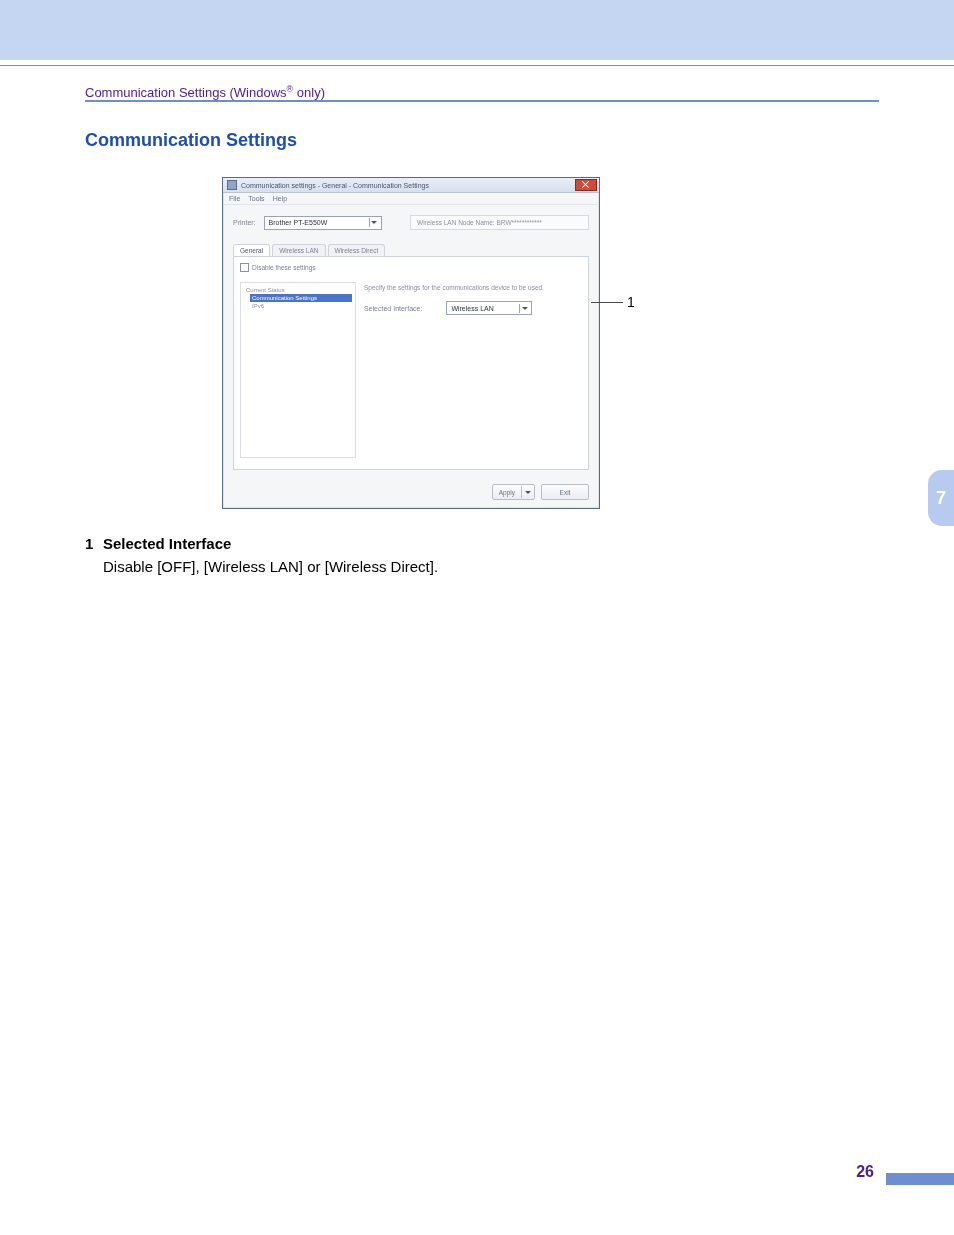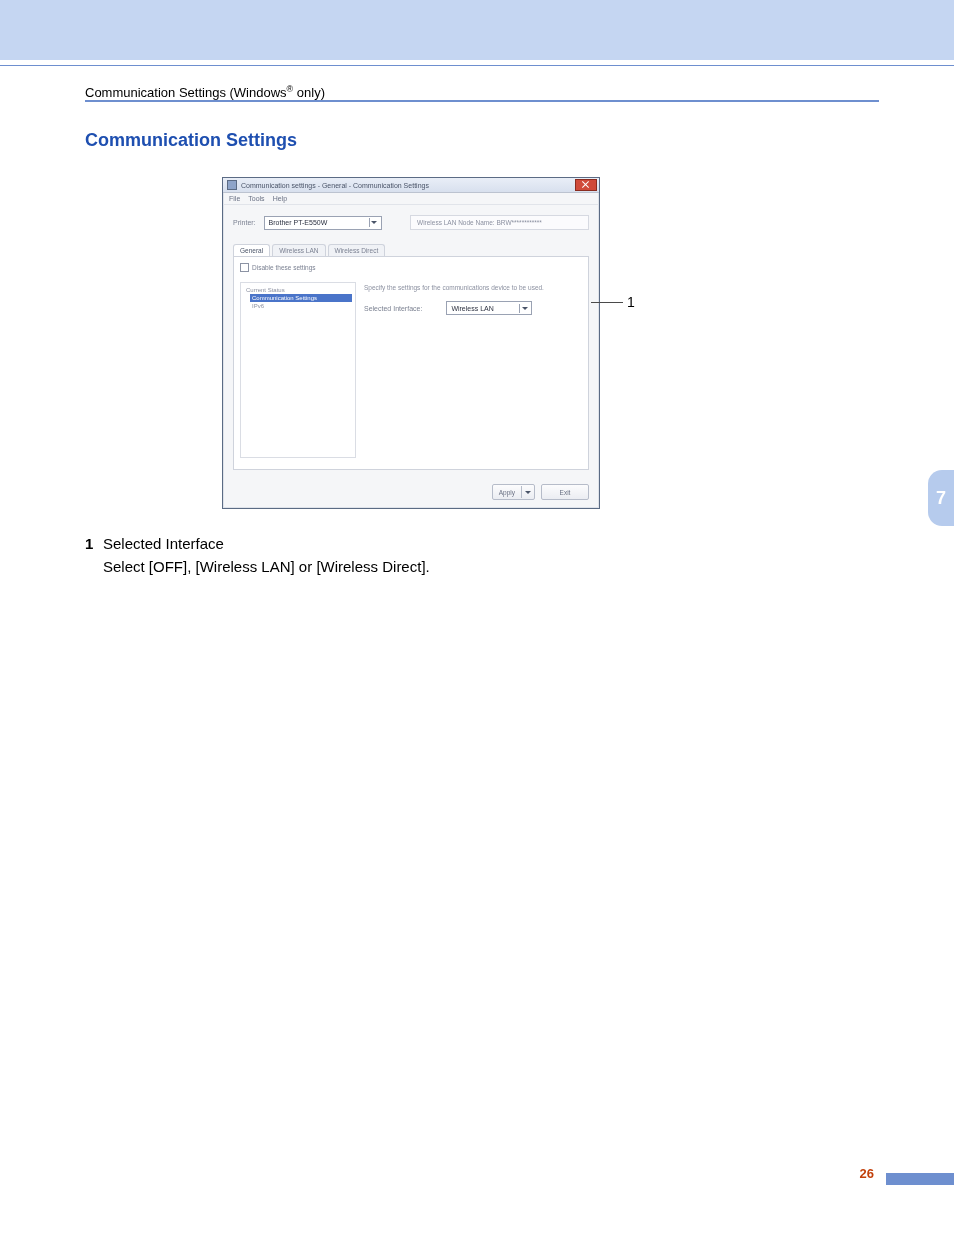--- a/index.html
+++ b/index.html
@@ -30,21 +30,21 @@
     background: #6e8fcf;
   }
   .content {
     position: absolute;
     left: 85px;
     right: 75px;
     top: 84px;
   }
   .breadcrumb {
     font-size: 13px;
-    color: #000000;
+    color: #4c1d95;
   }
   .breadcrumb sup {
     font-size: 9px;
     vertical-align: super;
   }
   h1.section-title {
     font-size: 24px;
     font-weight: bold;
     margin: 44px 0 4px 0;
   }
@@ -284,21 +284,21 @@
     left: 405px;
     font-size: 14px;
     color: #000;
   }
   
   .def-list {
     font-size: 15px;
     line-height: 1.5;
   }
   .def-list .num { font-weight: bold; display: inline-block; width: 18px; }
-  .def-list .term { font-weight: normal; }
+  .def-list .term { font-weight: bold; }
   .def-list .desc-line { margin-left: 18px; }
   
   .chapter-tab {
     position: absolute;
     right: 0;
     top: 470px;
     width: 26px;
     height: 56px;
     display: flex;
     align-items: center;
@@ -320,23 +320,23 @@
   .page-footer {
     position: absolute;
     left: 0; right: 0;
     bottom: 54px;
     height: 26px;
   }
   .page-num {
     position: absolute;
     right: 80px;
     bottom: 0;
-    font-size: 13px;
+    font-size: 16px;
     font-weight: bold;
-    color: #c2410c;
+    color: #4c1d95;
   }
   .foot-bar {
     position: absolute;
     right: 0;
     bottom: -4px;
     height: 12px;
     width: 68px;
     background: #6e8fcf;
   }
 </style>
@@ -422,21 +422,21 @@
       </div>
 
       <div class="callout-line"></div>
       <div class="callout-num">1</div>
     </div>
 
     <div class="def-list">
       <div>
         <span class="num">1</span><span class="term">Selected Interface</span>
       </div>
-      <div class="desc-line">Select [OFF], [Wireless LAN] or [Wireless Direct].</div>
+      <div class="desc-line">Disable [OFF], [Wireless LAN] or [Wireless Direct].</div>
     </div>
   </div>
 
   <div class="chapter-tab">
     <div class="bg"></div>
     <div class="num">7</div>
   </div>
 
   <div class="page-footer">
     <div class="page-num">26</div>

